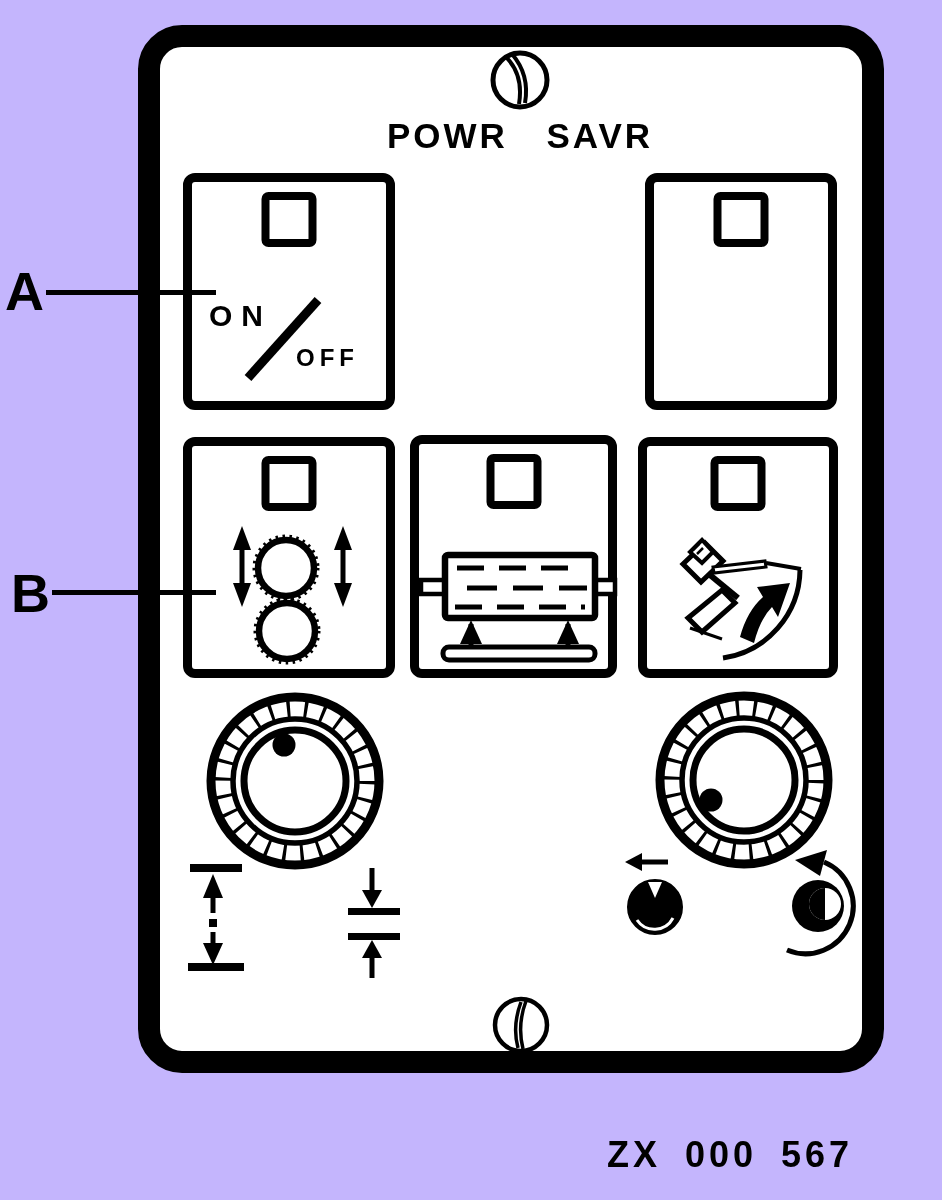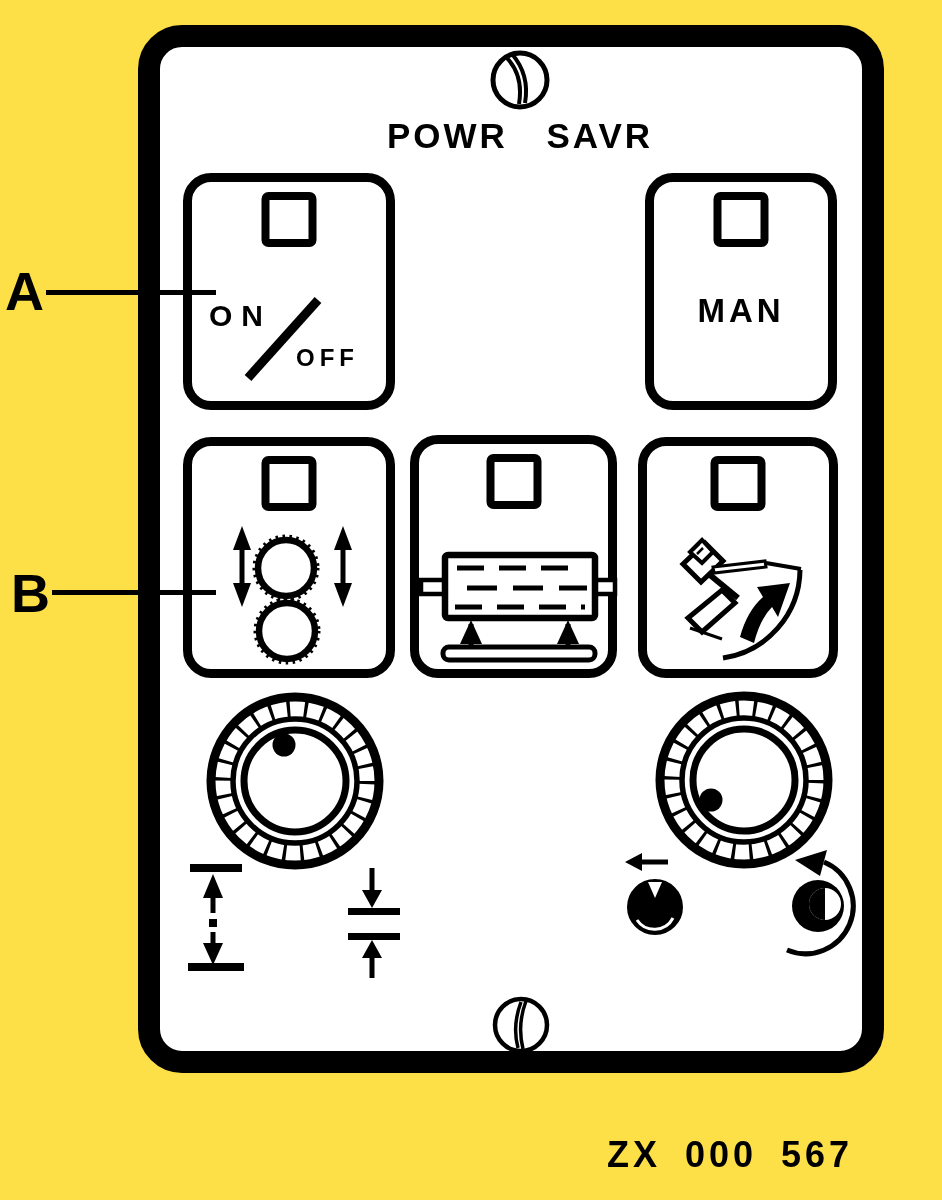--- a/index.html
+++ b/index.html
@@ -1,21 +1,21 @@
 <!DOCTYPE html>
 <html><head>
 <meta charset="utf-8">
 <style>
   html,body{margin:0;padding:0;background:#fff;}
-  .stage{position:relative;width:942px;height:1200px;background:#fde047;
+  .stage{position:relative;width:942px;height:1200px;background:#c4b5fd;
          font-family:"Liberation Sans",sans-serif;color:#000;overflow:hidden;}
   .abs{position:absolute;}
   .panel{position:absolute;left:138px;top:25px;width:746px;height:1048px;
          border:22px solid #000;border-radius:44px;box-sizing:border-box;background:#fff;}
-  .btn{position:absolute;border:9px solid #000;border-radius:28px;background:#fff;box-sizing:border-box;}
+  .btn{position:absolute;border:9px solid #000;border-radius:12px;background:#fff;box-sizing:border-box;}
   .sq{position:absolute;top:10px;left:50%;transform:translateX(-50%);
       width:55px;height:55px;border:8px solid #000;border-radius:7px;box-sizing:border-box;background:#fff;}
   .title{position:absolute;left:350px;top:116px;width:340px;text-align:center;
          font-size:35px;font-weight:bold;letter-spacing:3px;word-spacing:26px;white-space:nowrap;}
   .callout{position:absolute;font-weight:bold;font-size:54px;line-height:1;}
   .cline{position:absolute;height:5px;background:#000;}
   .onlbl{position:absolute;left:17px;top:117px;font-size:30px;font-weight:bold;letter-spacing:9px;}
   .offlbl{position:absolute;left:104px;top:162px;font-size:24px;font-weight:bold;letter-spacing:5px;}
   .manlbl{position:absolute;left:0;top:110px;width:100%;text-align:center;
           font-size:33px;font-weight:bold;letter-spacing:4px;}
@@ -42,21 +42,20 @@
     <div class="sq"></div>
     <span class="onlbl">ON</span>
     <svg class="abs" style="left:48px;top:108px" width="90" height="100" viewBox="0 0 90 100">
       <line x1="8" y1="88" x2="78" y2="10" stroke="#000" stroke-width="9"></line>
     </svg>
     <span class="offlbl">OFF</span>
   </div>
 
   <div class="btn" style="left:645px;top:173px;width:192px;height:237px">
     <div class="sq"></div>
-    <span class="manlbl">MAN</span>
   </div>
 
   <div class="btn" style="left:183px;top:437px;width:212px;height:241px">
     <div class="sq"></div>
     <svg class="abs" style="left:0;top:0" width="194" height="223" viewBox="0 0 194 223">
       <circle cx="94" cy="122" r="28" fill="none" stroke="#000" stroke-width="6.5"></circle>
       <circle cx="94" cy="122" r="32" fill="none" stroke="#000" stroke-width="3" stroke-dasharray="2.5 4.5"></circle>
       <circle cx="95" cy="185" r="28" fill="none" stroke="#000" stroke-width="6.5"></circle>
       <circle cx="95" cy="185" r="32" fill="none" stroke="#000" stroke-width="3" stroke-dasharray="2.5 4.5"></circle>
       <line x1="50" y1="100" x2="50" y2="142" stroke="#000" stroke-width="5"></line>

